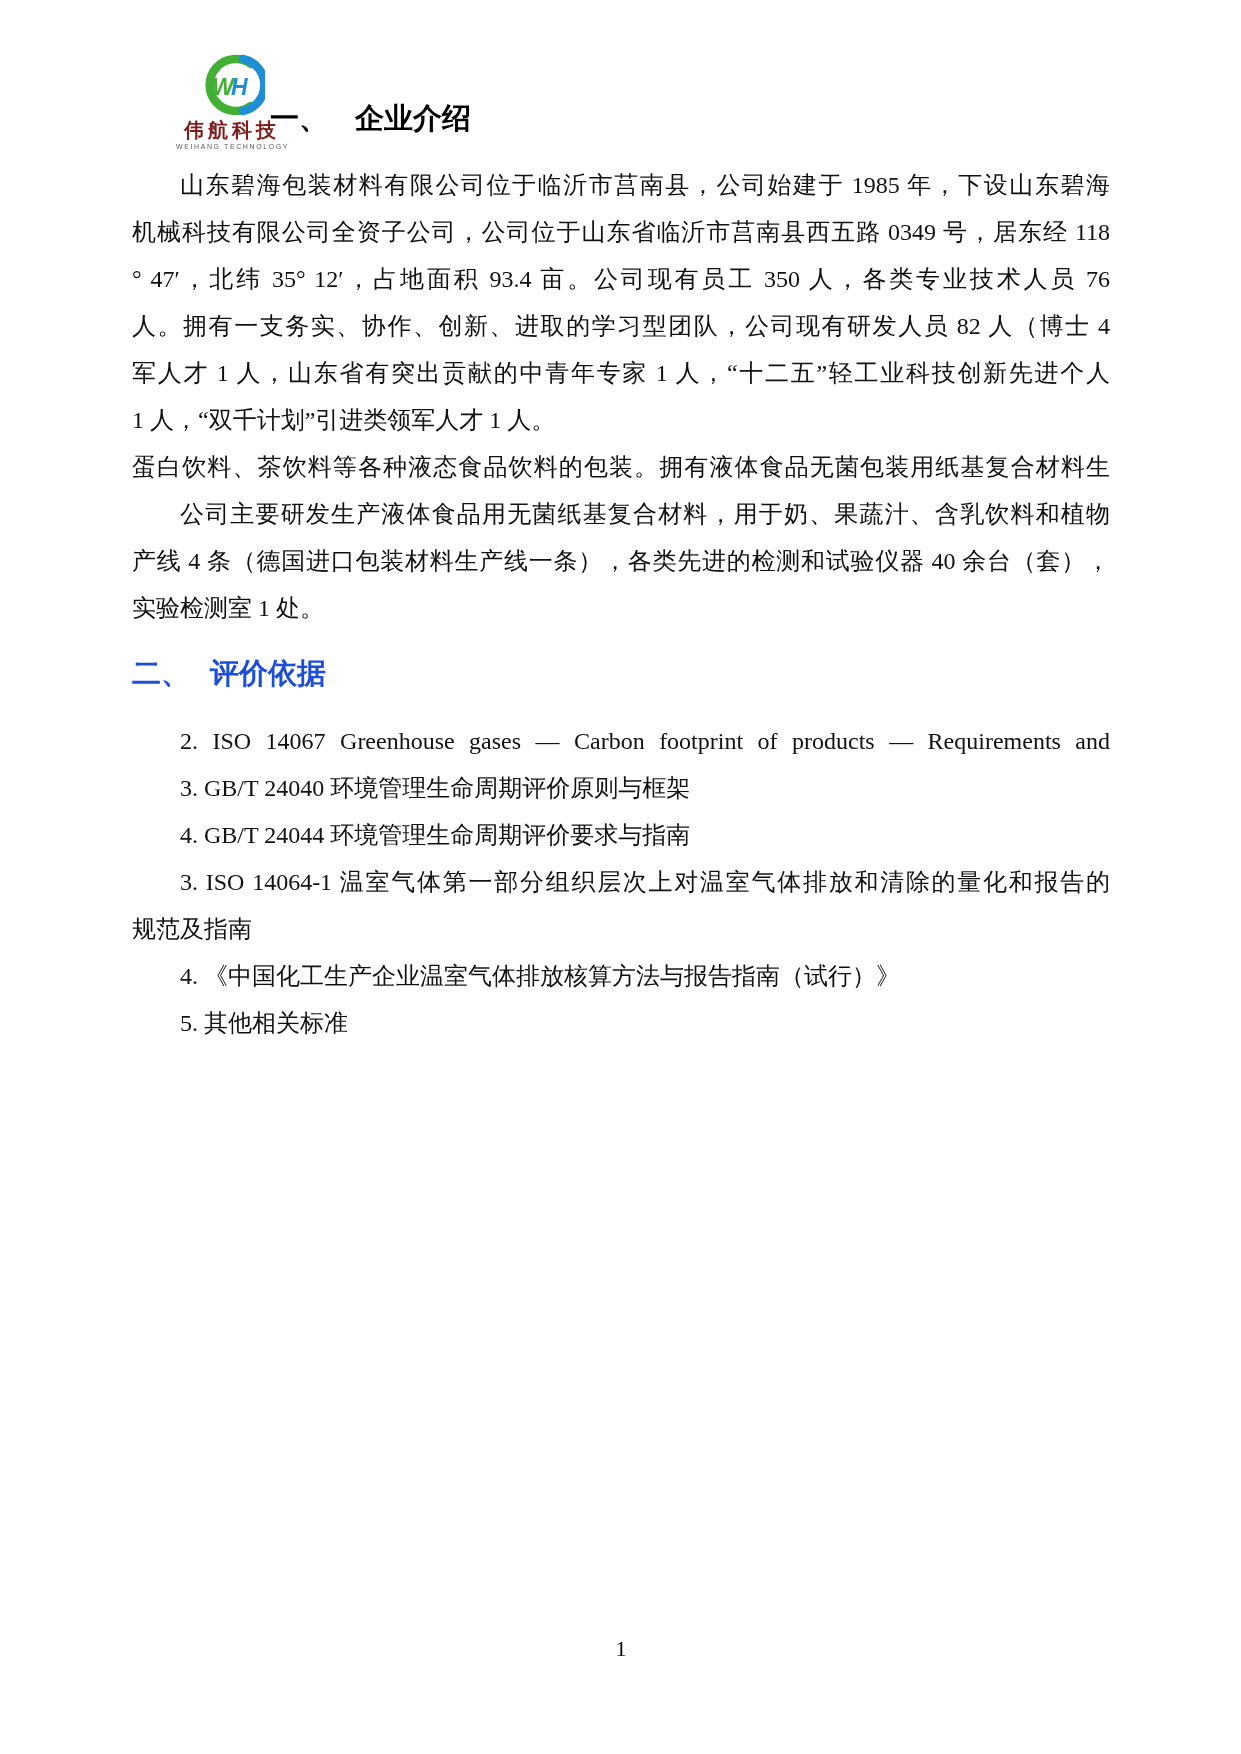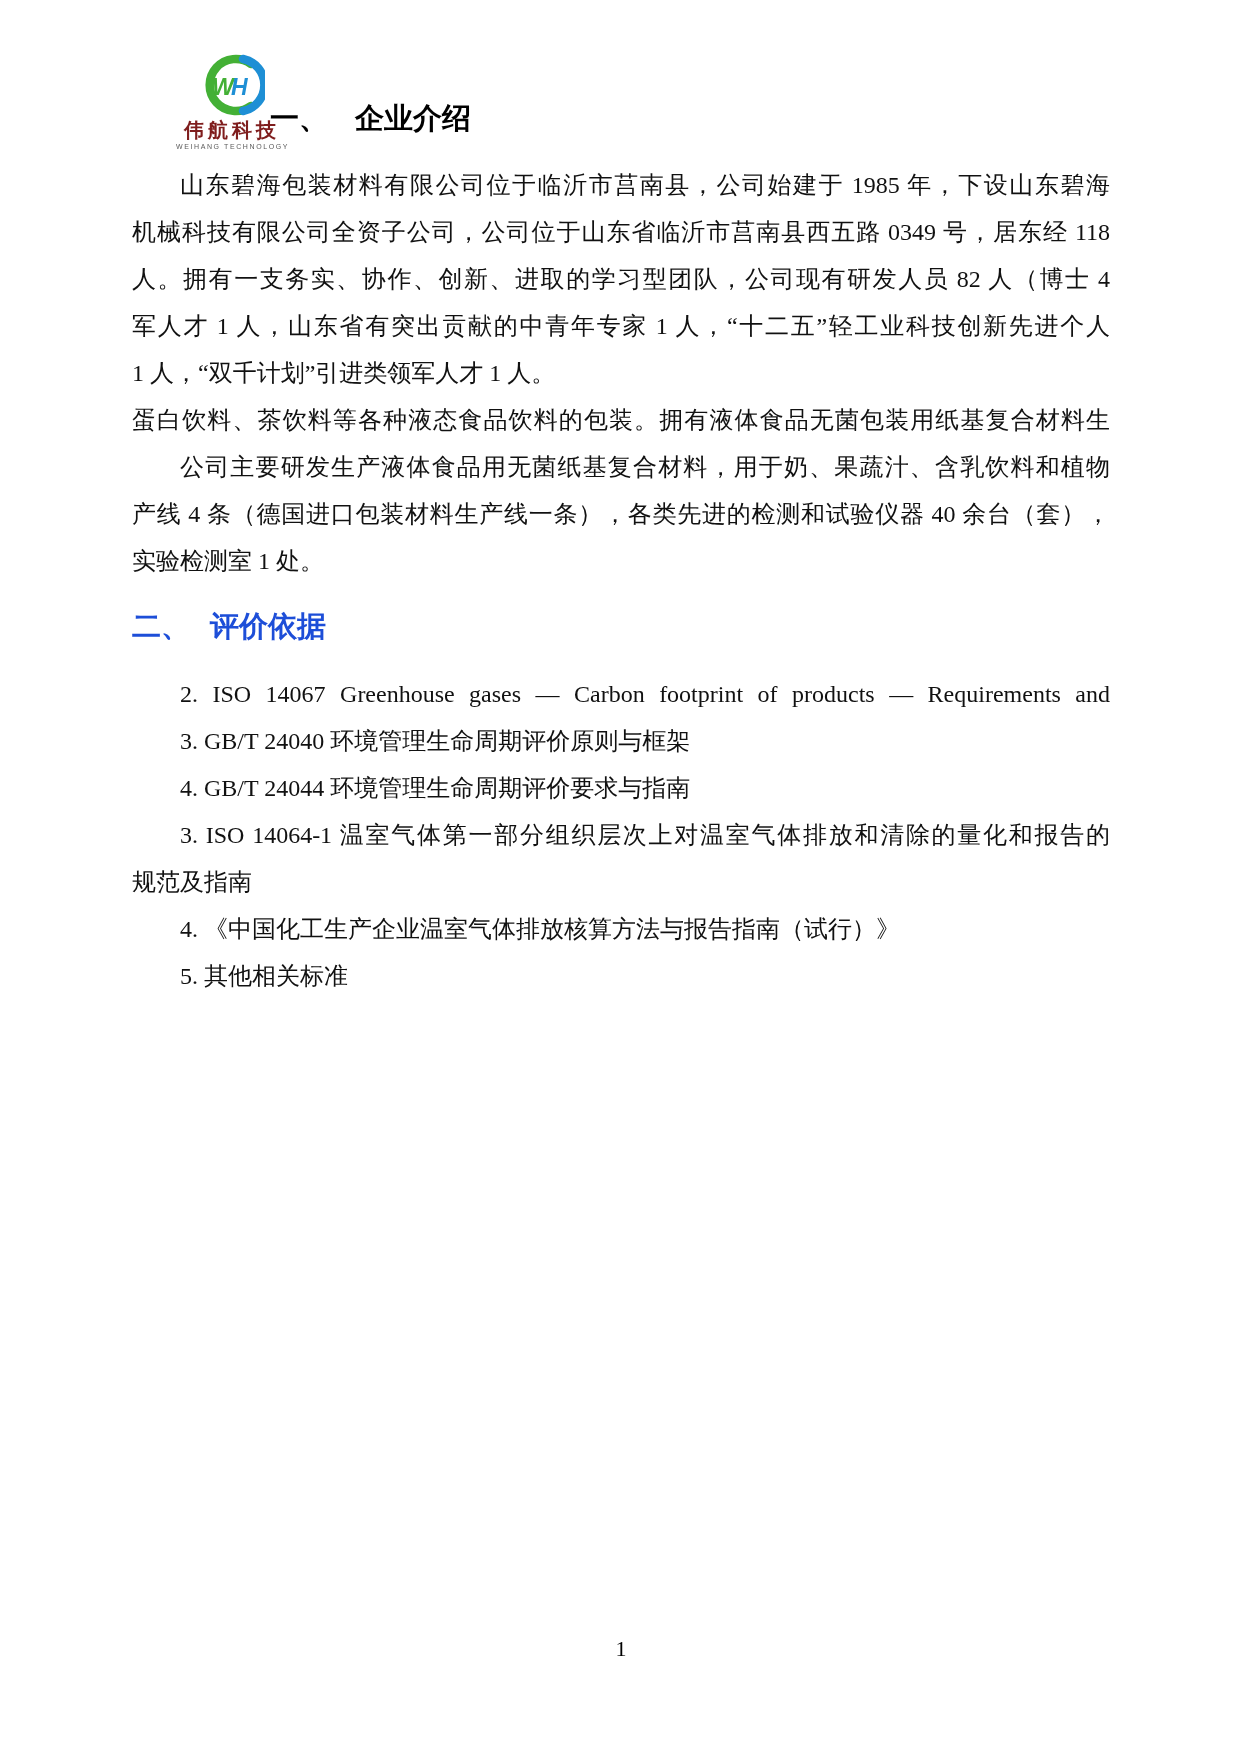--- a/index.html
+++ b/index.html
@@ -98,20 +98,21 @@
     </svg>
     <div class="logo-cn">伟航科技</div>
     <div class="logo-en">WEIHANG TECHNOLOGY</div>
   </div>
 
   <div class="h1"><span>一、</span><span class="hgap1"></span><span>企业介绍</span></div>
 
   <div class="para1">
       <div class="line indent jfull">山东碧海包装材料有限公司位于临沂市莒南县，公司始建于 1985 年，下设山东碧海</div>
       <div class="line jfull">机械科技有限公司全资子公司，公司位于山东省临沂市莒南县西五路 0349 号，居东经 118</div>
+      <div class="line jfull">° 47′，北纬 35° 12′，占地面积 93.4 亩。公司现有员工 350 人，各类专业技术人员 76</div>
       <div class="line jfull">人。拥有一支务实、协作、创新、进取的学习型团队，公司现有研发人员 82 人（博士 4</div>
       <div class="line jfull">军人才 1 人，山东省有突出贡献的中青年专家 1 人，“十二五”轻工业科技创新先进个人</div>
       <div class="line">1 人，“双千计划”引进类领军人才 1 人。</div>
     </div>
 
   <div>
       <div class="line jfull">蛋白饮料、茶饮料等各种液态食品饮料的包装。拥有液体食品无菌包装用纸基复合材料生</div>
       <div class="line indent jfull">公司主要研发生产液体食品用无菌纸基复合材料，用于奶、果蔬汁、含乳饮料和植物</div>
       <div class="line jfull">产线 4 条（德国进口包装材料生产线一条），各类先进的检测和试验仪器 40 余台（套），</div>
       <div class="line">实验检测室 1 处。</div>

